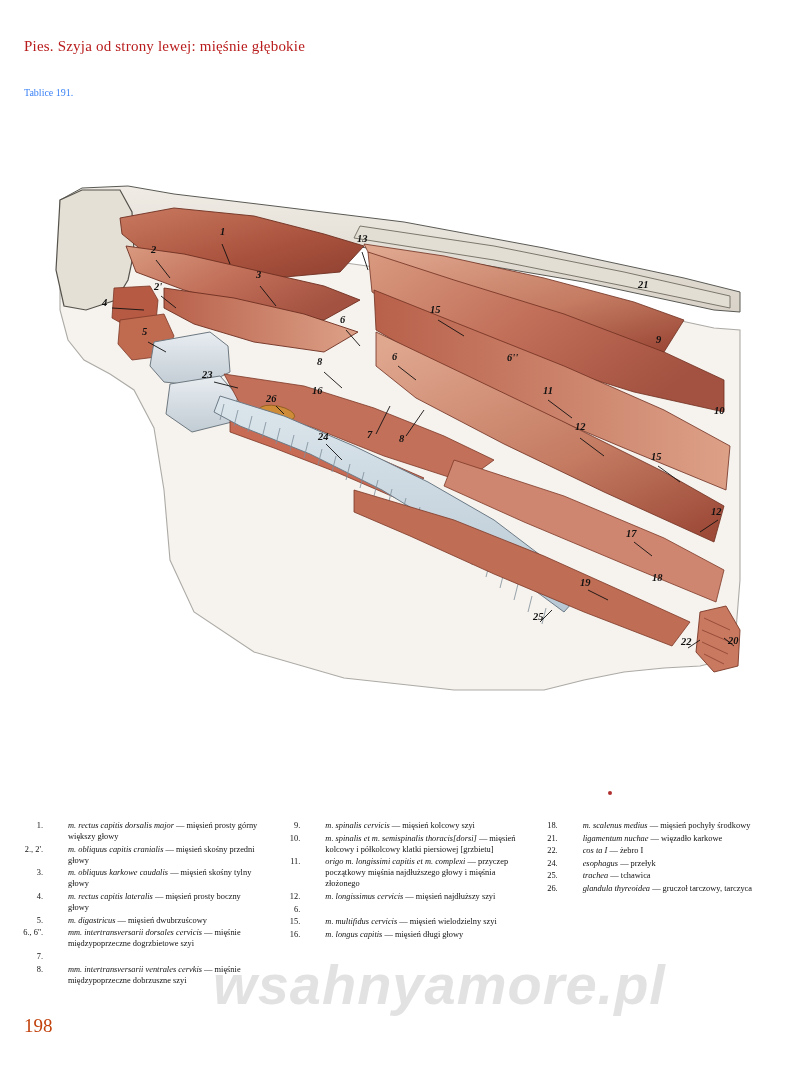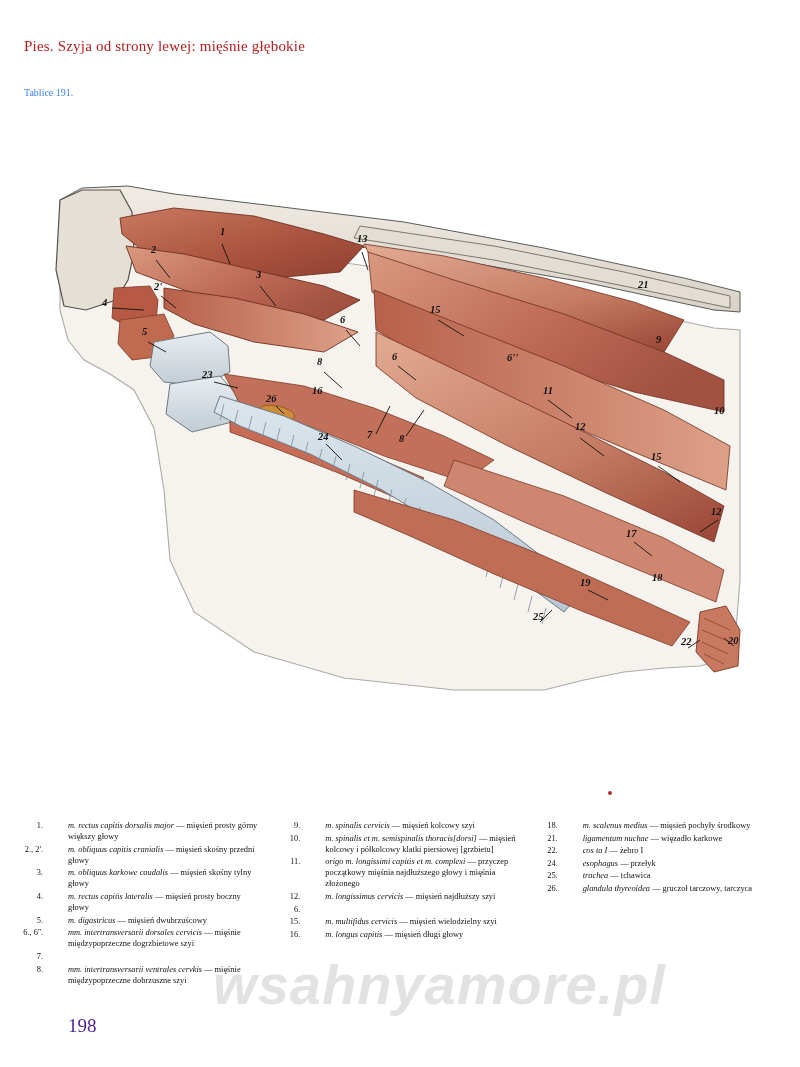--- a/index.html
+++ b/index.html
@@ -78,22 +78,21 @@
   }
   .legend-text i {
     font-style: italic;
   }
   .page-number {
     position: absolute;
     left: 24px;
     top: 1015px;
     font-size: 19px;
     font-family: "Liberation Serif", serif;
-    color: #4c1d95;
-    margin-left: 44px;
+    color: #c2410c;
   }
   .watermark {
     position: absolute;
     left: 0;
     top: 952px;
     width: 793px;
     text-align: center;
     font-size: 56px;
     font-family: "Liberation Sans", sans-serif;
     font-weight: bold;

